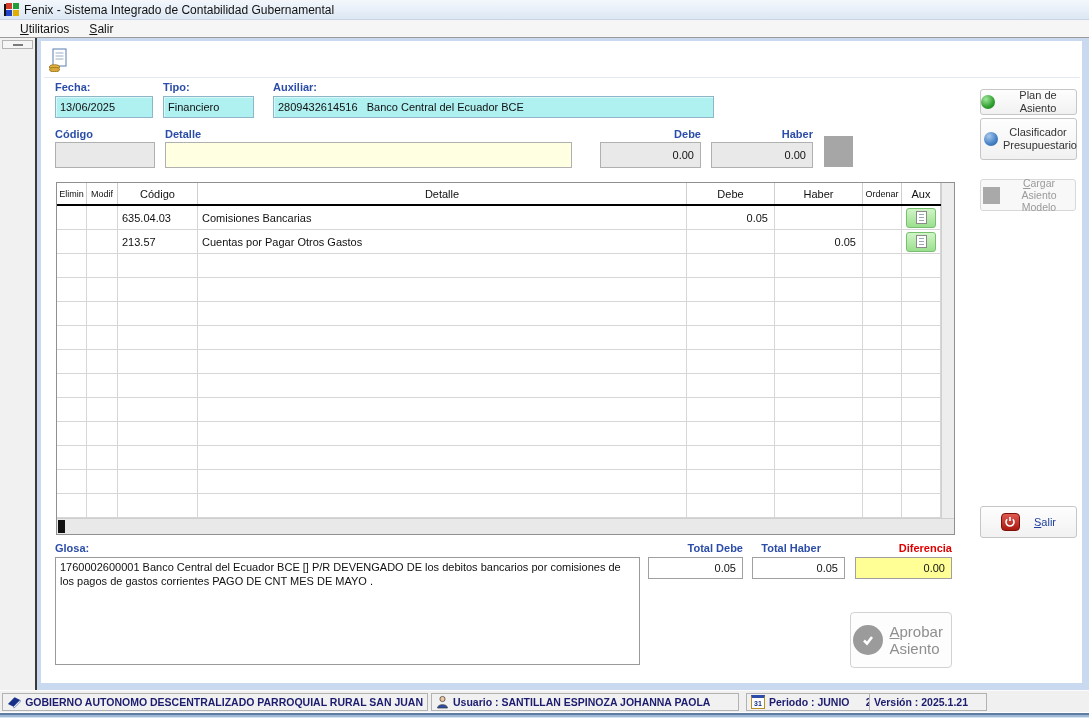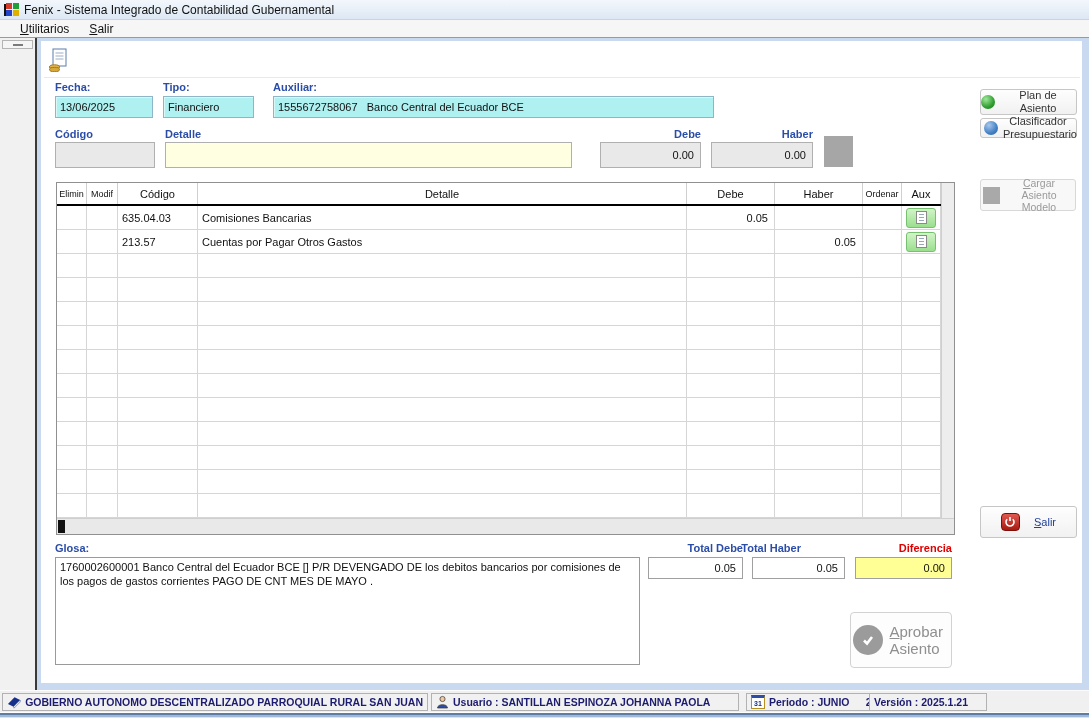--- a/index.html
+++ b/index.html
@@ -141,41 +141,41 @@
   </svg>
   <div class="divider"></div>
 
   <div class="flabel" style="left:55px; top:81px;">Fecha:</div>
   <div class="field cyan" style="left:55px; top:96px; width:98px; height:22px;">13/06/2025</div>
 
   <div class="flabel" style="left:163px; top:81px;">Tipo:</div>
   <div class="field cyan" style="left:163px; top:96px; width:91px; height:22px;">Financiero</div>
 
   <div class="flabel" style="left:273px; top:81px;">Auxiliar:</div>
-  <div class="field cyan" style="left:273px; top:96px; width:441px; height:22px;">1555672758067   Banco Central del Ecuador BCE</div>
+  <div class="field cyan" style="left:273px; top:96px; width:441px; height:22px;">2809432614516   Banco Central del Ecuador BCE</div>
 
   <div class="flabel" style="left:55px; top:128px;">Código</div>
   <div class="field gray" style="left:55px; top:142px; width:100px; height:26px; line-height:24px;"></div>
 
   <div class="flabel" style="left:165px; top:128px;">Detalle</div>
   <div class="field yellow" style="left:165px; top:142px; width:407px; height:26px; line-height:24px;"></div>
 
   <div class="flabel lab-r" style="left:600px; top:128px; width:101px;">Debe</div>
   <div class="field gray num" style="left:600px; top:142px; width:101px; height:26px; line-height:24px;">0.00</div>
 
   <div class="flabel lab-r" style="left:711px; top:128px; width:102px;">Haber</div>
   <div class="field gray num" style="left:711px; top:142px; width:102px; height:26px; line-height:24px;">0.00</div>
 
   <div class="gray-square"></div>
 
   <div class="btn" style="left:980px; top:89px; width:97px; height:26px;">
     <span class="sphere green"></span>
     <span>Plan de Asiento</span>
   </div>
-  <div class="btn" style="left:980px; top:118px; width:97px; height:20px;">
+  <div class="btn" style="left:980px; top:118px; width:97px; height:42px;">
     <span class="sphere blue"></span>
     <span style="width:70px;">Clasificador Presupuestario</span>
   </div>
   <div class="btn disabled" style="left:980px; top:179px; width:96px; height:32px;">
     <span class="gray-chip"></span>
     <span class="ufl" style="width:68px; font-size:10.5px;">Cargar Asiento Modelo</span>
   </div>
   <div class="btn" style="left:980px; top:506px; width:97px; height:32px; gap:14px;">
     <span class="power">
       <svg width="12" height="12" viewBox="0 0 12 12">
@@ -342,21 +342,21 @@
       <div class="hthumb"></div>
     </div>
   </div>
 
   <div class="flabel" style="left:55px; top:542px;">Glosa:</div>
   <div class="glosa-box">1760002600001 Banco Central del Ecuador BCE  [] P/R DEVENGADO DE los debitos bancarios por comisiones de los pagos de gastos corrientes PAGO DE CNT MES DE MAYO .</div>
 
   <div class="flabel lab-r" style="left:648px; top:542px; width:95px;">Total Debe</div>
   <div class="field white num" style="left:648px; top:557px; width:95px; height:22px;">0.05</div>
 
-  <div class="flabel lab-r" style="left:708px; top:542px; width:93px;">Total Haber</div>
+  <div class="flabel lab-r" style="left:728px; top:542px; width:93px;">Total Haber</div>
   <div class="field white num" style="left:752px; top:557px; width:93px; height:22px;">0.05</div>
 
   <div class="flabel red lab-r" style="left:855px; top:542px; width:97px;">Diferencia</div>
   <div class="field dif num" style="left:855px; top:557px; width:97px; height:22px;">0.00</div>
 
   <div class="aprobar">
     <span class="chk">
       <svg width="14" height="14" viewBox="0 0 14 14">
           <path d="M3 7.5 L6 10.5 L11 4" stroke="#fff" stroke-width="2.6" fill="none"></path>
         </svg>

